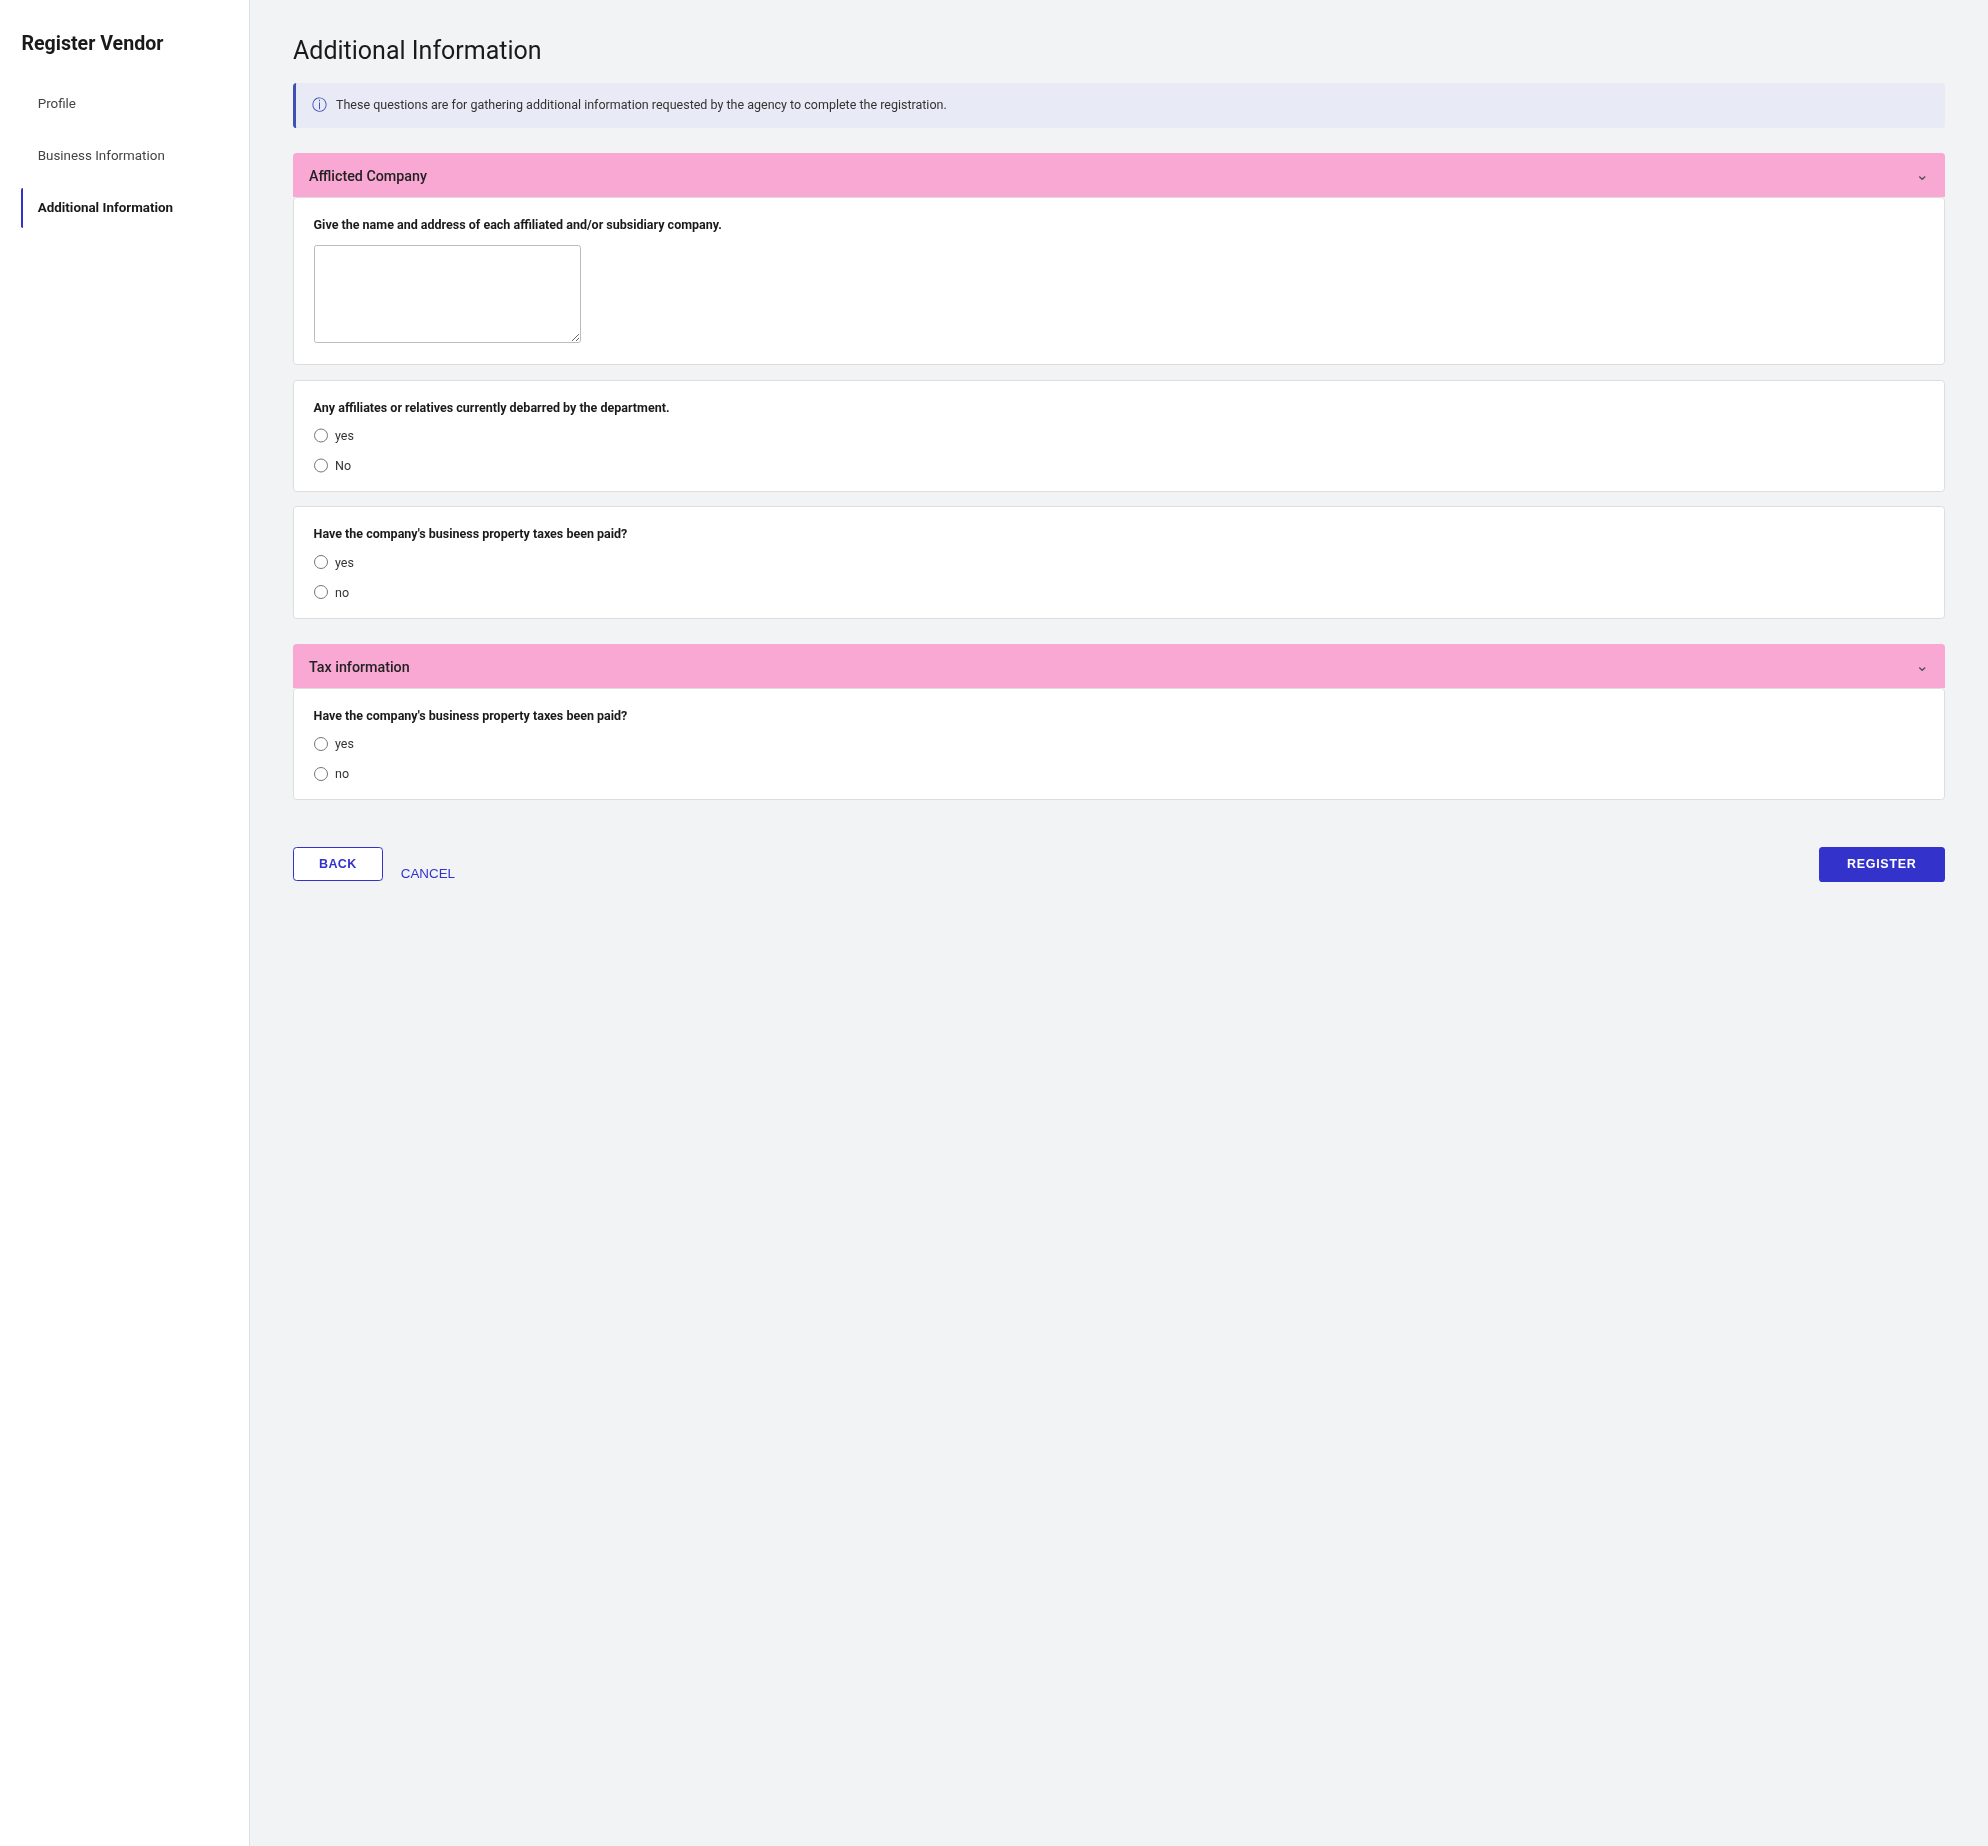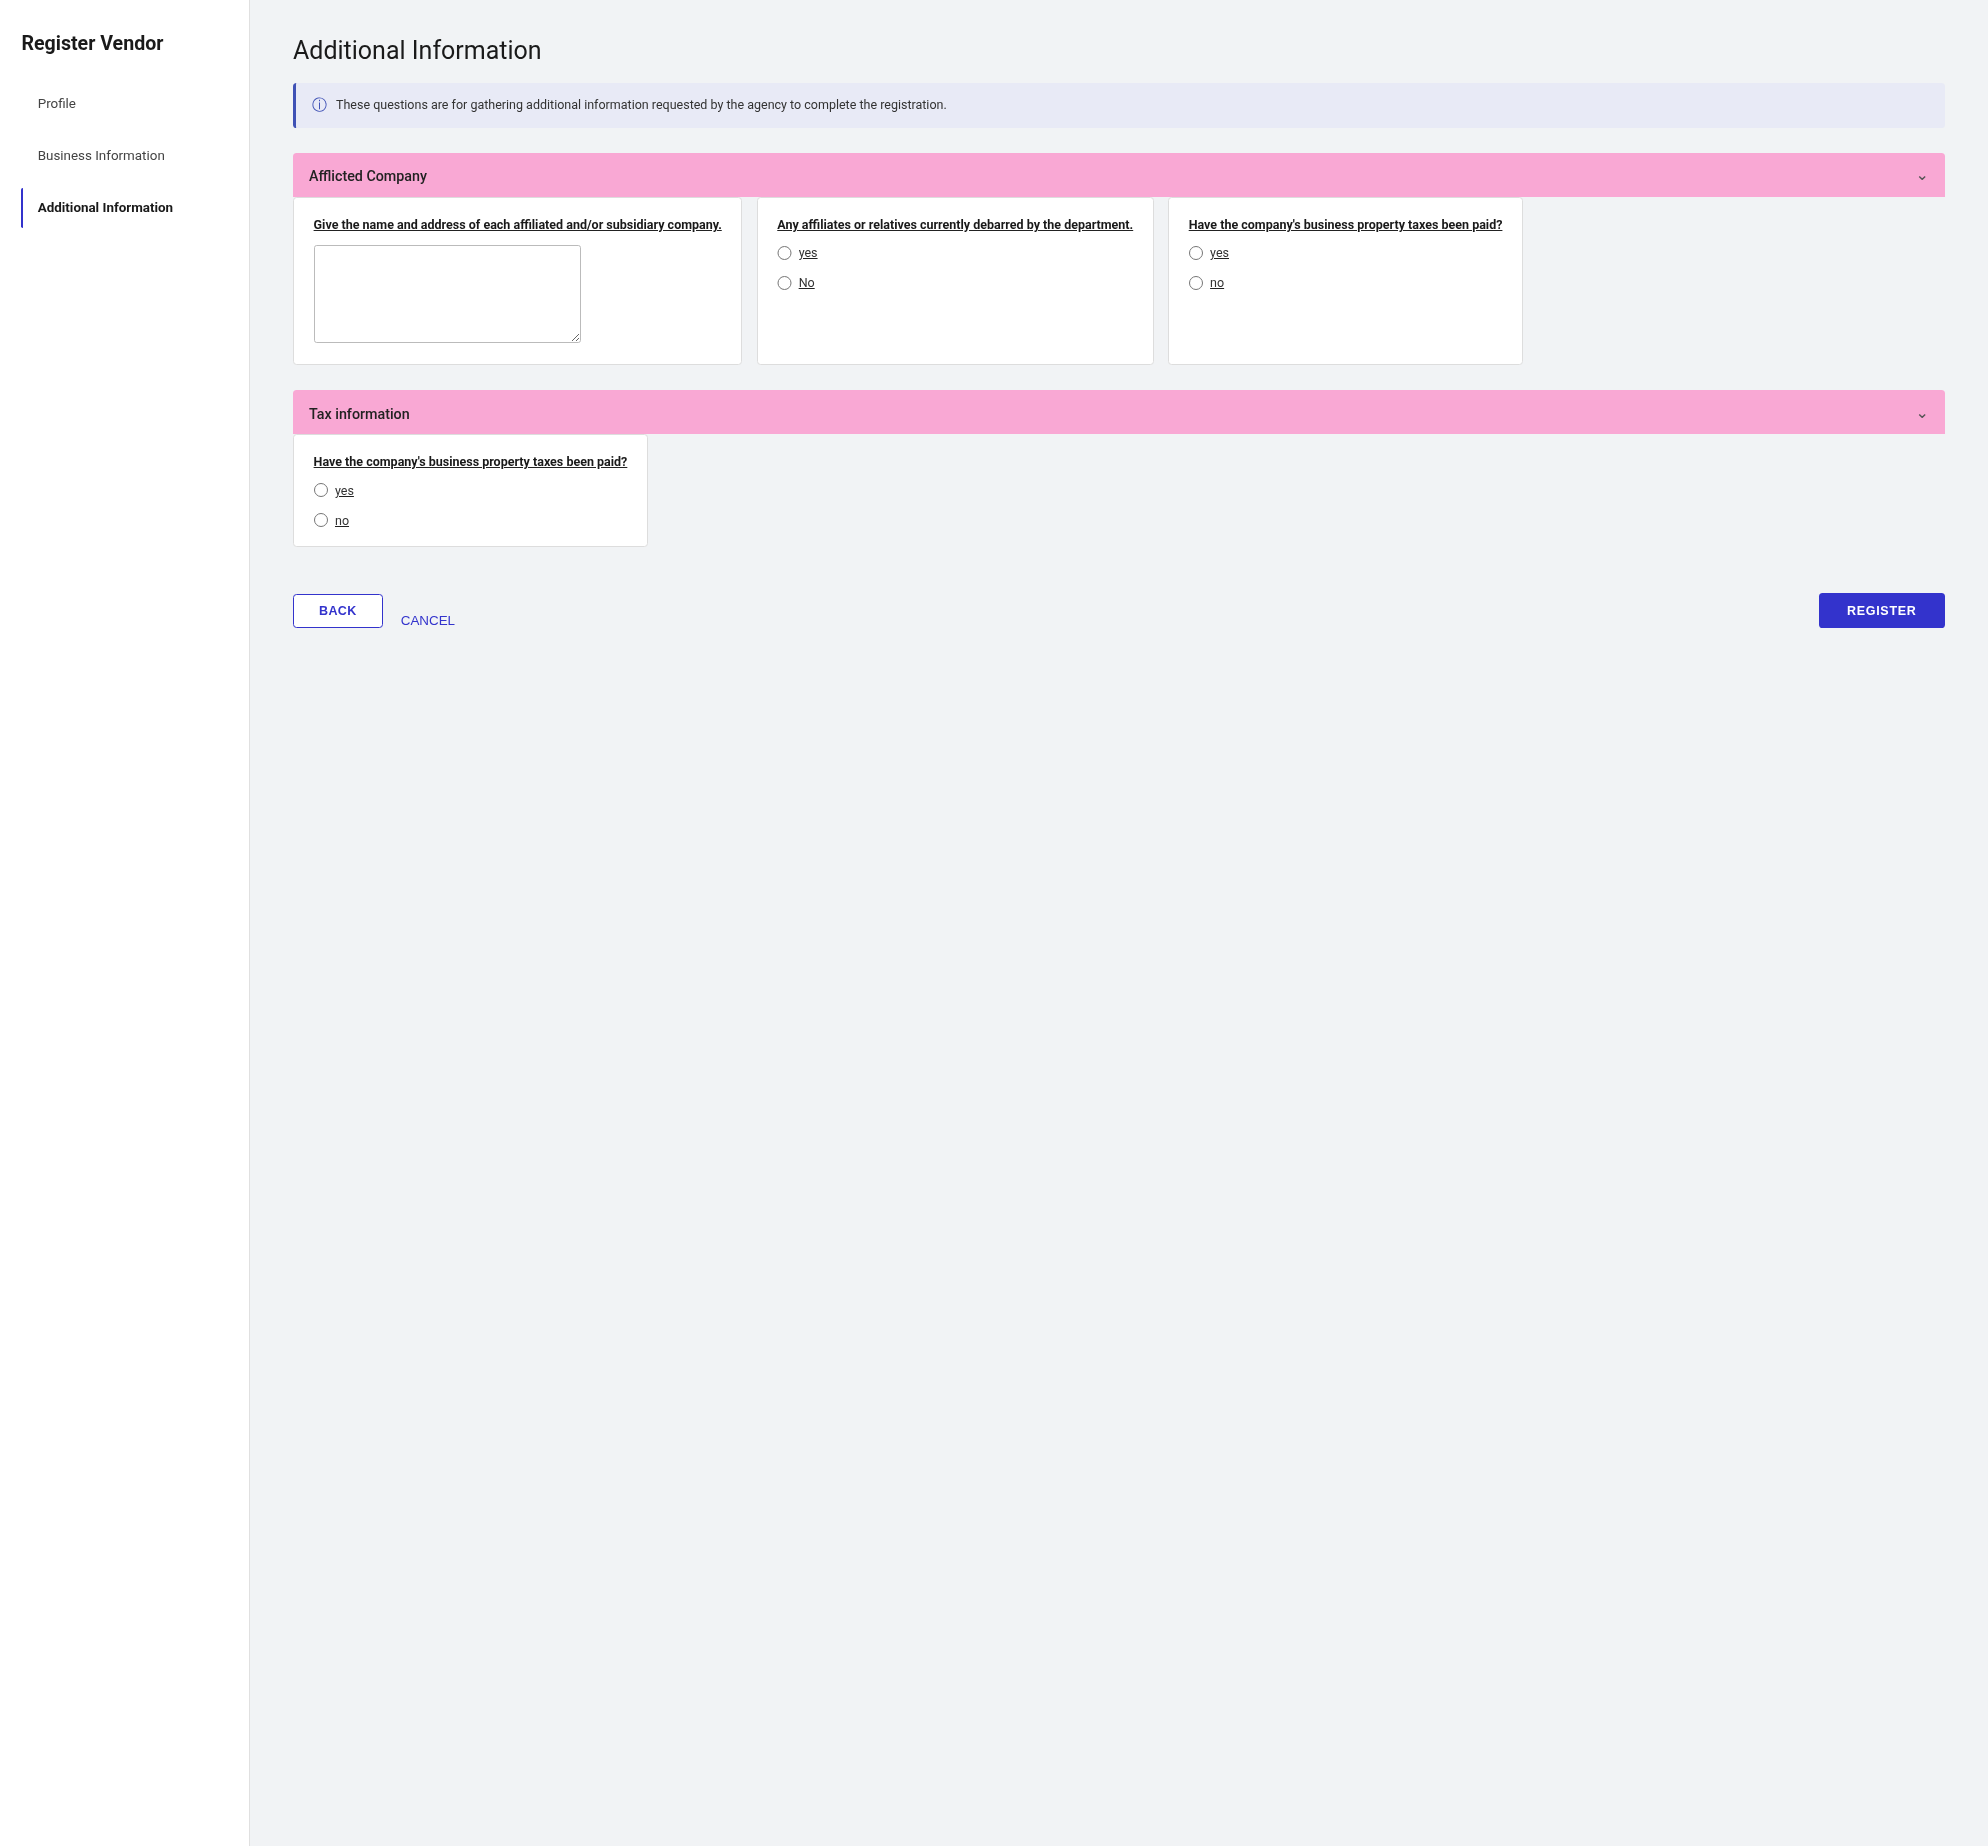--- a/index.html
+++ b/index.html
@@ -94,23 +94,23 @@
       font-size: 14.3px;
       font-weight: 500;
       color: #222;
     }
     .chevron-icon {
       font-size: 16px;
       color: #555;
     }
     .section-body {
       display: flex;
+      flex-direction: column;
       gap: 14.3px;
       padding-top: 0;
-      text-decoration: underline;
     }
     
     .card {
       background: #fff;
       border: 0.9px solid #ddd;
       border-radius: 3.6px;
       padding: 18px 19.6px;
     }
     .card-question {
       font-size: 12.5px;

